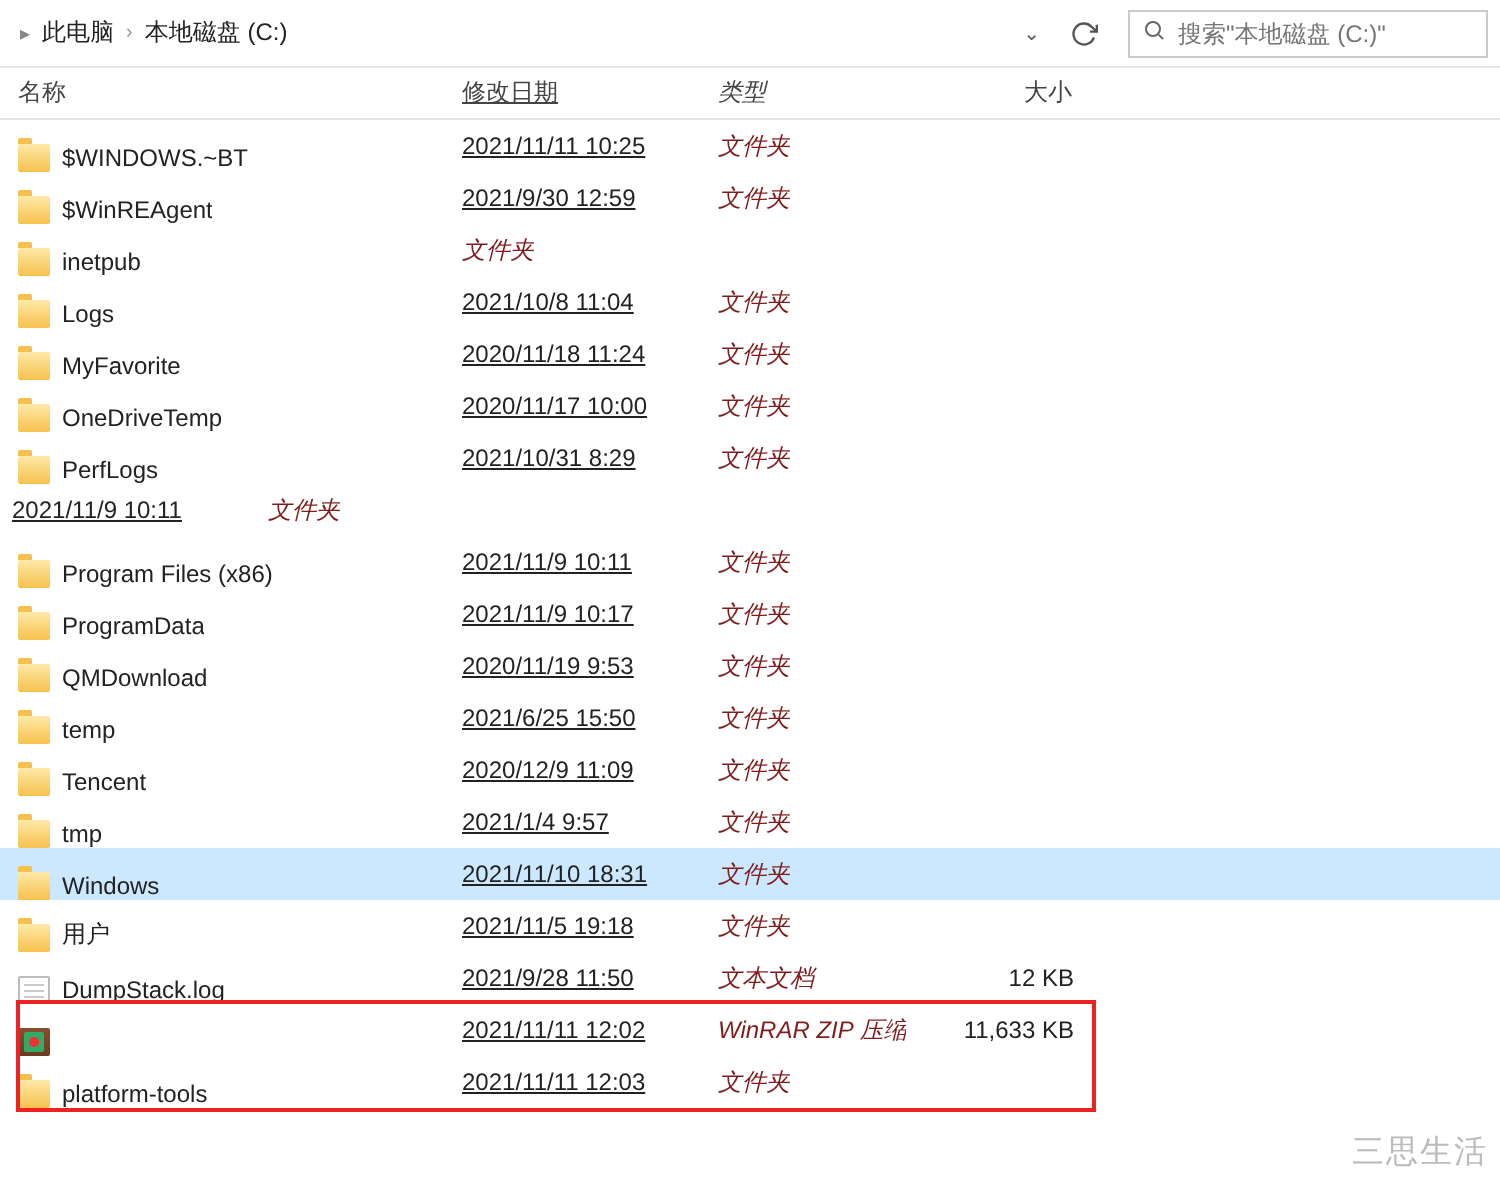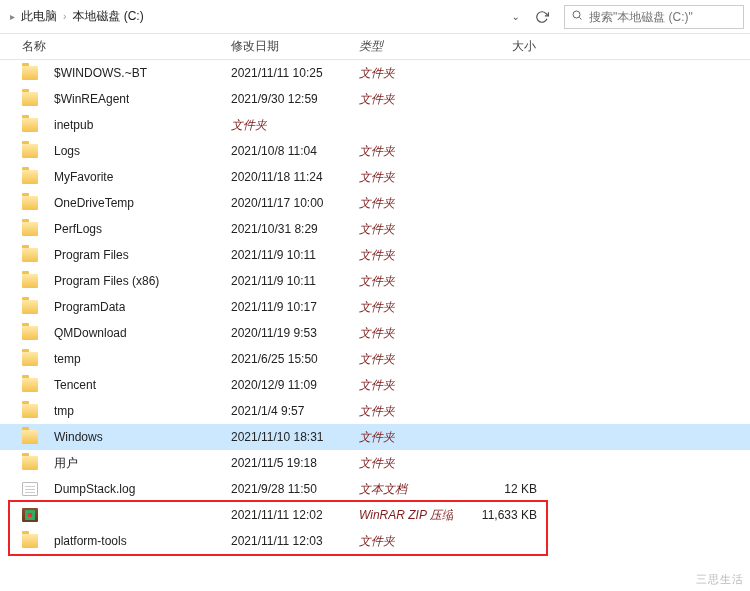--- a/index.html
+++ b/index.html
@@ -53,35 +53,35 @@
   }
   .header-row {
     display: flex; align-items: center;
     height: 26px;
     border-bottom: 1px solid #e5e5e5;
     color: #444;
     font-size: 12px;
     user-select: none;
   }
   .col { padding: 0 6px; display: flex; align-items: center; height: 100%; }
-  .col-name { width: 225px; padding-left: 22px; }
-  .col-date { width: 128px; }
+  .col-name { width: 225px; padding-left: 9px; }
+  .col-date { width: 128px; text-decoration: underline; }
   .col-type { width: 100px; font-style: italic; }
   .col-size { width: 90px; text-align: right; justify-content: flex-end; }
   .header-row .col { border-right: 1px solid transparent; }
 
   .list { }
   .row {
     display: flex; align-items: center;
     height: 26px;
     font-size: 12px;
     color: #222;
   }
   .row.selected { background: #cce8ff; }
-  .row .col-name { display: flex; align-items: center; gap: 16px; }
+  .row .col-name { display: flex; align-items: flex-end; gap: 6px; }
   .icon-folder, .icon-file, .icon-zip {
     width: 16px; height: 14px; display: inline-block; flex-shrink: 0;
   }
   .icon-folder {
     background: linear-gradient(to bottom, #ffe9a8, #f5c14e);
     border-radius: 1px;
     position: relative;
   }
   .icon-folder::before {
     content: "";
@@ -116,21 +116,21 @@
     position: absolute;
     left: 8px;
     width: 540px;
     height: 52px;
     border: 2px solid #e22;
     pointer-events: none;
   }
   .watermark {
     position: absolute;
     right: 6px; bottom: 4px;
-    font-size: 11px; color: #bbb;
+    font-size: 16px; color: #bbb;
     font-family: sans-serif;
     letter-spacing: 1px;
   }
   .row .col-type { color: #7f1d1d; white-space: nowrap; overflow: hidden; text-overflow: ellipsis; }
   .row .col-name span.label { white-space: nowrap; overflow: hidden; text-overflow: ellipsis; }
 </style>
 </head>
 <body>
 
 <div class="topbar">
@@ -222,24 +222,20 @@
     <div class="row">
       <div class="col col-name">
         <span class="icon-folder"></span>
         <span class="label">PerfLogs</span>
       </div>
       <div class="col col-date">2021/10/31 8:29</div>
       <div class="col col-type">文件夹</div>
       <div class="col col-size"></div>
     </div>
     <div class="row">
-      <div class="col col-name">
-        <span class="icon-folder"></span>
-        <span class="label">Program Files</span>
-      </div>
       <div class="col col-date">2021/11/9 10:11</div>
       <div class="col col-type">文件夹</div>
       <div class="col col-size"></div>
     </div>
     <div class="row">
       <div class="col col-name">
         <span class="icon-folder"></span>
         <span class="label">Program Files (x86)</span>
       </div>
       <div class="col col-date">2021/11/9 10:11</div>

